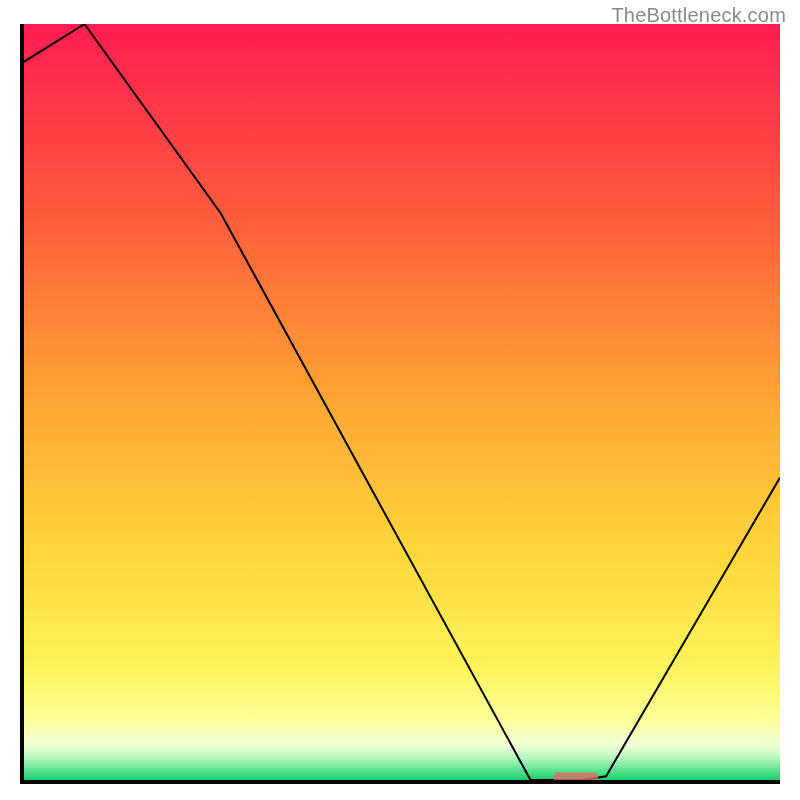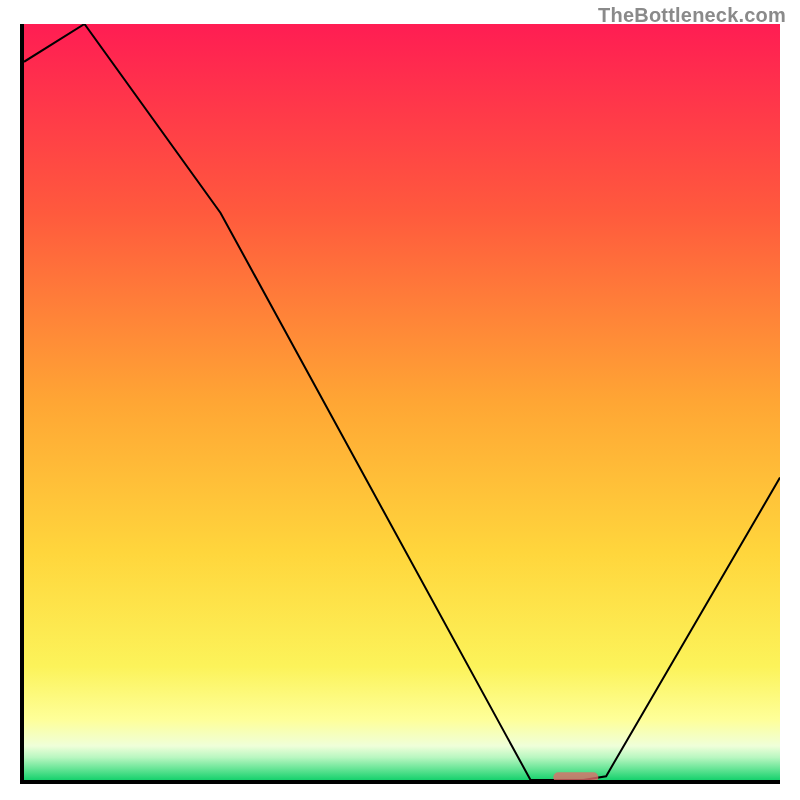--- a/index.html
+++ b/index.html
@@ -11,21 +11,21 @@
     font-family: Arial, Helvetica, sans-serif;
     position: relative;
     overflow: hidden;
   }
   .watermark {
     position: absolute;
     top: 4px;
     right: 14px;
     color: #8a8a8a;
     font-size: 20px;
-    font-weight: 700;
+    font-weight: 400;
     letter-spacing: 0.2px;
     z-index: 10;
   }
   .chart-frame {
     position: absolute;
     left: 20px;
     top: 24px;
     width: 760px;
     height: 760px;
     border-left: 4px solid #000;

